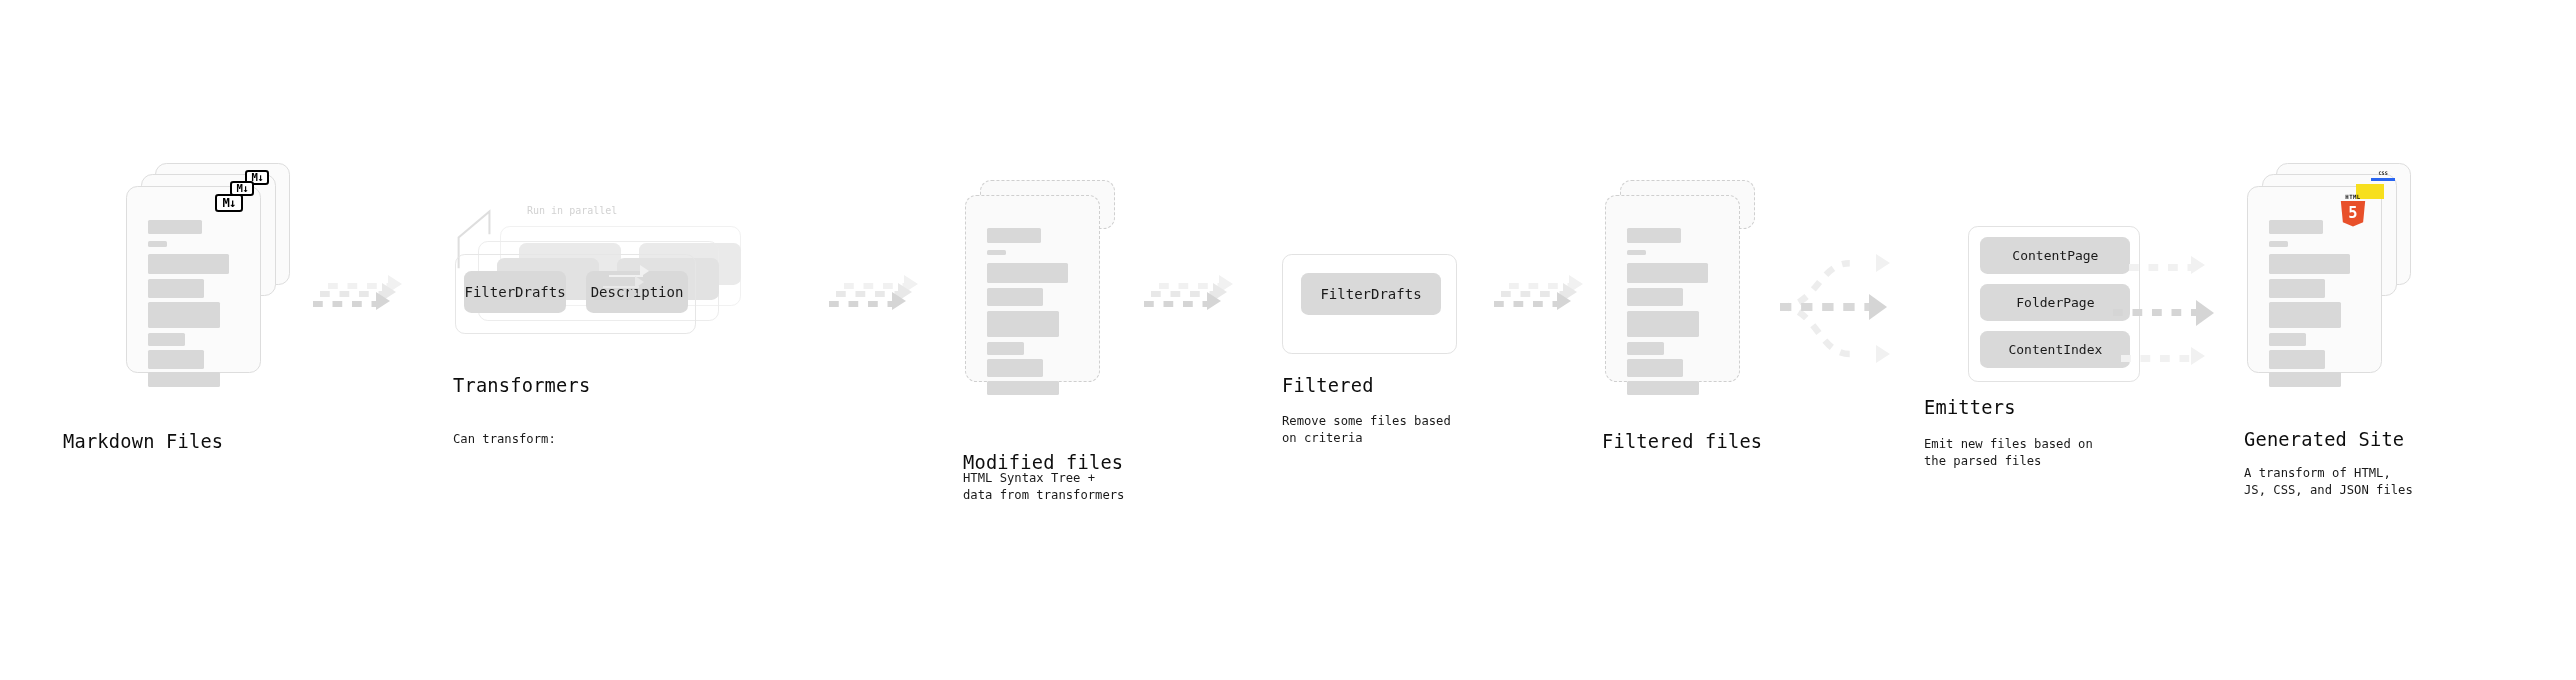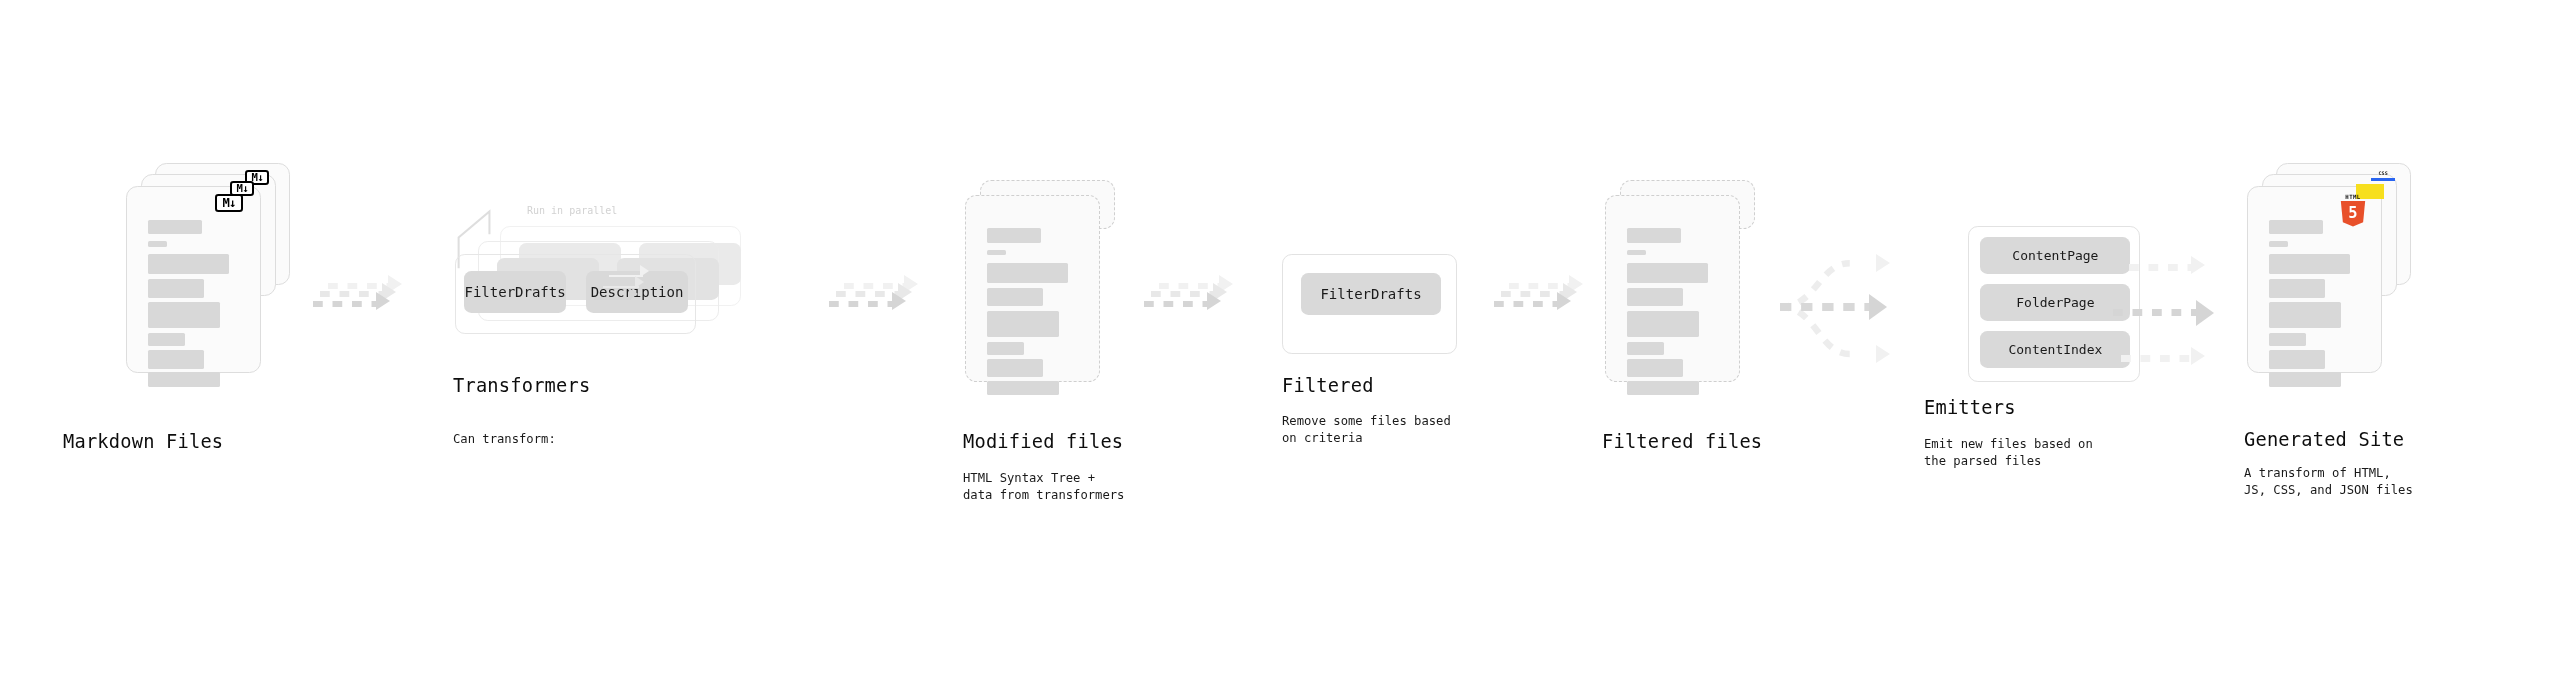--- a/index.html
+++ b/index.html
@@ -237,21 +237,21 @@
       <div class="skel" style="left:21px; top:32.5px;  width:54px; height:14.6px;"></div>
       <div class="skel" style="left:21px; top:54px;  width:18.7px; height:5.7px;"></div>
       <div class="skel" style="left:21px; top:67px;  width:81px; height:20.3px;"></div>
       <div class="skel" style="left:21px; top:92px; width:56px; height:18.7px;"></div>
       <div class="skel" style="left:21px; top:115px; width:72px; height:26px;"></div>
       <div class="skel" style="left:21px; top:146px; width:37px; height:13px;"></div>
       <div class="skel" style="left:21px; top:163px; width:56px; height:18.7px;"></div>
       <div class="skel" style="left:21px; top:185px; width:72px; height:14.6px;"></div>
     </div>
   </div>
-  <div class="sec-title" style="left:963px; top:431px;">Modified files</div>
+  <div class="sec-title" style="left:963px; top:452px;">Modified files</div>
   <div class="sec-desc" style="left:963px; top:470px;">HTML Syntax Tree +
 data from transformers</div>
 
   <div class="arrow" style="left:1144px; top:281px; width:106px; height:49px;">
     <div class="lvl-back">
         <div class="arrow-dash" style="left:14.6px; top:1.6px;  width:63px;"></div>
         <div class="arrow-head sm" style="left:75px; top:-5.7px;"></div>
       </div>
     <div class="lvl-mid"> 
         <div class="arrow-dash" style="left:7.3px;  top:9.8px; width:65px;"></div>

